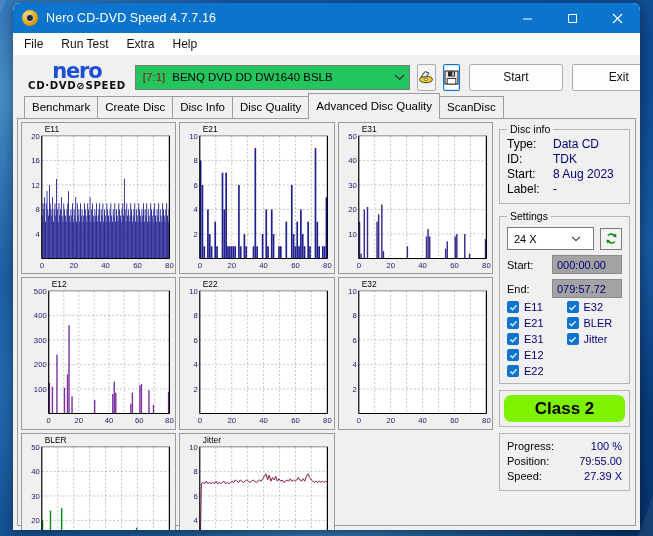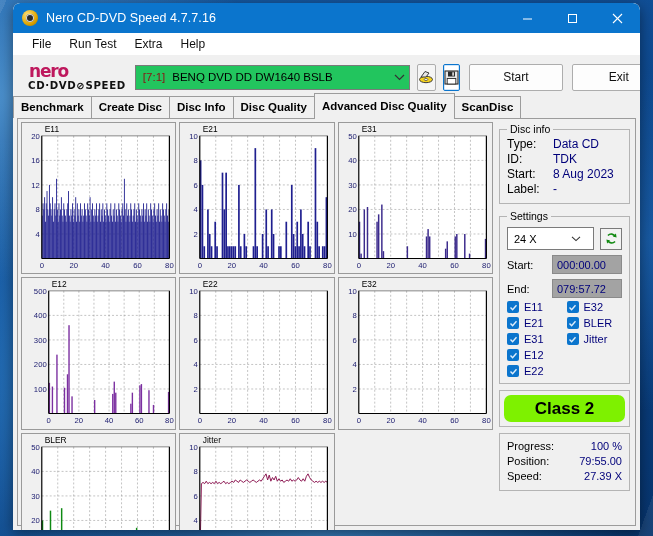--- a/index.html
+++ b/index.html
@@ -53,33 +53,33 @@
   .win-btns{margin-left:auto;display:flex;height:30px;}
   .win-btn{
     width:45px;height:30px;display:flex;align-items:center;justify-content:center;
     color:#fff;font-size:13px;line-height:1;
   }
   .win-btn svg{display:block;}
 
   
   .menubar{
     height:22px;background:#fff;display:flex;align-items:center;
-    padding-left:10px;gap:0;border-bottom:0;
+    padding-left:2px;gap:0;border-bottom:0;
   }
   .menuitem{font-size:12px;color:#111;padding:2px 9px;}
 
   
   .toolbar{
     height:44px;background:#f0f0f0;display:flex;align-items:center;
     padding:0 10px;gap:0;position:relative;
   }
   .logo{width:115px;margin-left:6px;margin-right:10px;line-height:0;user-select:none;}
   .logo .l1{
-    font-family:"DejaVu Sans", sans-serif;font-weight:bold;font-size:17px;
-    color:#be185d;letter-spacing:-1.2px;display:block;line-height:18px;
+    font-family:"DejaVu Sans", sans-serif;font-weight:bold;font-size:21px;
+    color:#1d4ed8;letter-spacing:-1.2px;display:block;line-height:18px;text-align:center;
   }
   .logo .l2{
     font-family:"DejaVu Sans", sans-serif;font-weight:bold;font-size:10px;
     color:#111;letter-spacing:.6px;display:block;line-height:12px;text-align:center;
     transform:scaleX(1.02);
   }
   .drive-select{
     flex:none;width:262px;height:23px;background:#22c55e;border:1px solid #7a7a7a;
     display:flex;align-items:center;padding:0 4px 0 7px;font-size:11.5px;color:#000;
     position:relative;
@@ -92,23 +92,22 @@
   }
   .tbtn.sel{border:1px solid #0b75cd;background:#fff;box-shadow:0 0 0 1px #cfe6fb inset;}
   .pbtn{
     height:25px;min-width:72px;background:#fdfdfd;border:1px solid #adadad;border-radius:2px;
     font-size:12px;color:#111;display:flex;align-items:center;justify-content:center;
     margin-left:9px;padding:0 10px;
   }
 
   
   .tabstrip{
-    height:19px;display:flex;align-items:flex-end;background:#f0f0f0;
+    height:19px;display:flex;align-items:flex-end;padding-left:11px;background:#f0f0f0;
     position:relative;
-    font-weight:bold;
   }
   .tab{
     font-size:11.5px;color:#000;padding:2px 7px 2px 7px;height:17px;
     border:1px solid #9c9c9c;border-bottom:none;background:#f0f0f0;
     display:flex;align-items:center;margin-right:-1px;line-height:1;
   }
   .tab.active{
     background:#f0f0f0;height:19px;padding-top:3px;font-size:11.5px;
     border-color:#9c9c9c;position:relative;z-index:3;
   }

